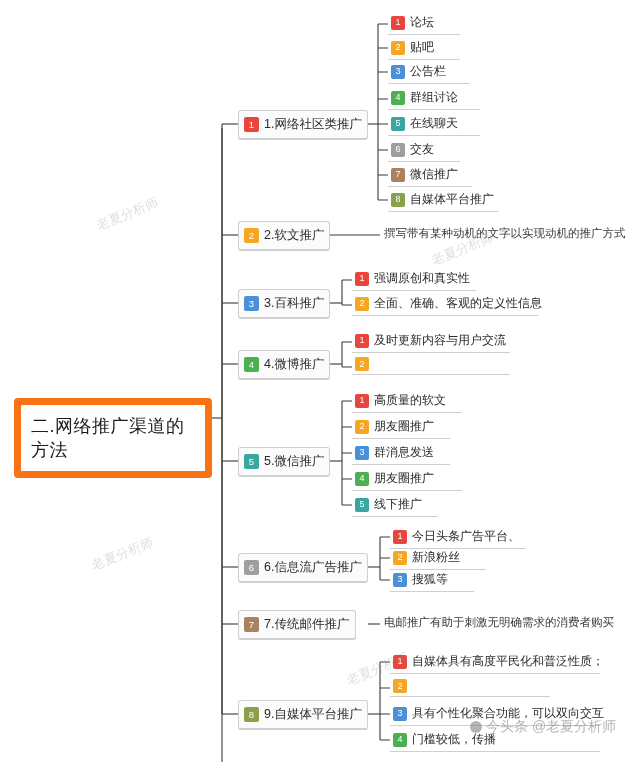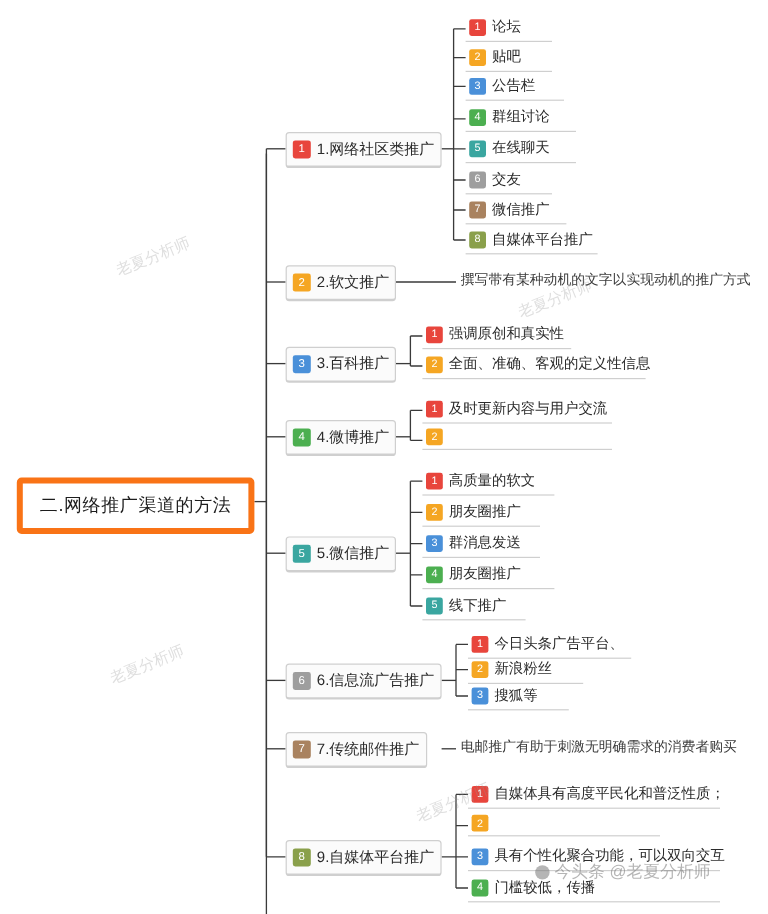--- a/index.html
+++ b/index.html
@@ -10,25 +10,25 @@
     position:relative;
     overflow:hidden;
   }
   #canvas{position:absolute;left:0;top:0;width:640px;height:762px;}
   svg.lines{position:absolute;left:0;top:0;width:640px;height:762px;pointer-events:none;}
 
   .node{position:absolute;box-sizing:border-box;display:flex;align-items:center;}
 
   
   .root{
-    border:5px solid #f97316;
+    border:7px solid #f97316;
     border-radius:4px;
     background:#ffffff;
     padding:9px 10px;
-    font-size:15px;
+    font-size:18px;
     color:#1d1d1d;
     letter-spacing:.5px;
   }
 
   
   .lvl1{
     border:1px solid #cfcfcf;
     border-bottom:2px solid #cfcfcf;
     border-radius:3px;
     background:#fbfbfb;
@@ -302,17 +302,17 @@
   <div class="wm" style="left:430px;top:240px;">
     <span>老夏分析师</span>
   </div>
   <div class="wm" style="left:90px;top:545px;">
     <span>老夏分析师</span>
   </div>
   <div class="wm" style="left:345px;top:660px;">
     <span>老夏分析师</span>
   </div>
 
-  <div class="wm-strong" style="left:446px;top:718px;">
+  <div class="wm-strong" style="left:470px;top:718px;">
     <span class="wm-dot"></span><span>今头条 @</span><span>老夏分析师</span>
   </div>
 
 </div>
 
 </body></html>

